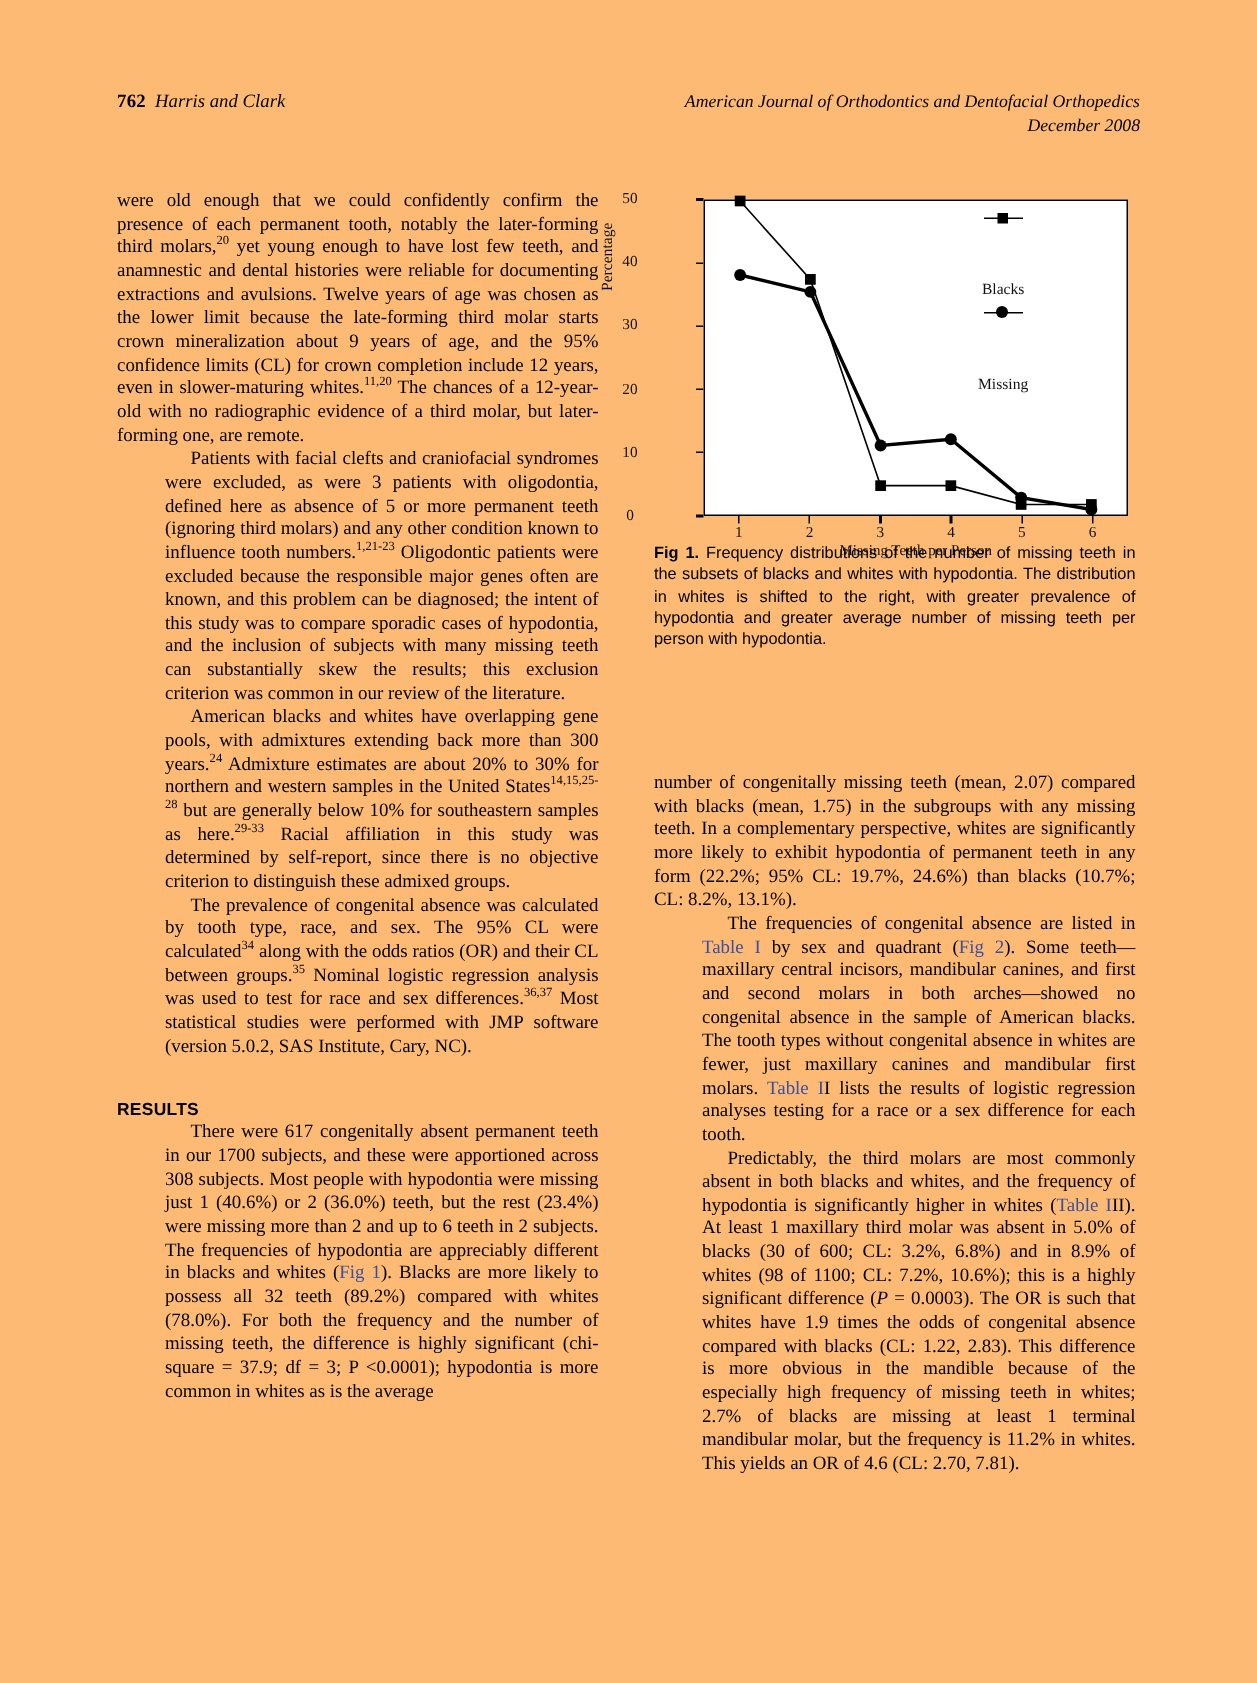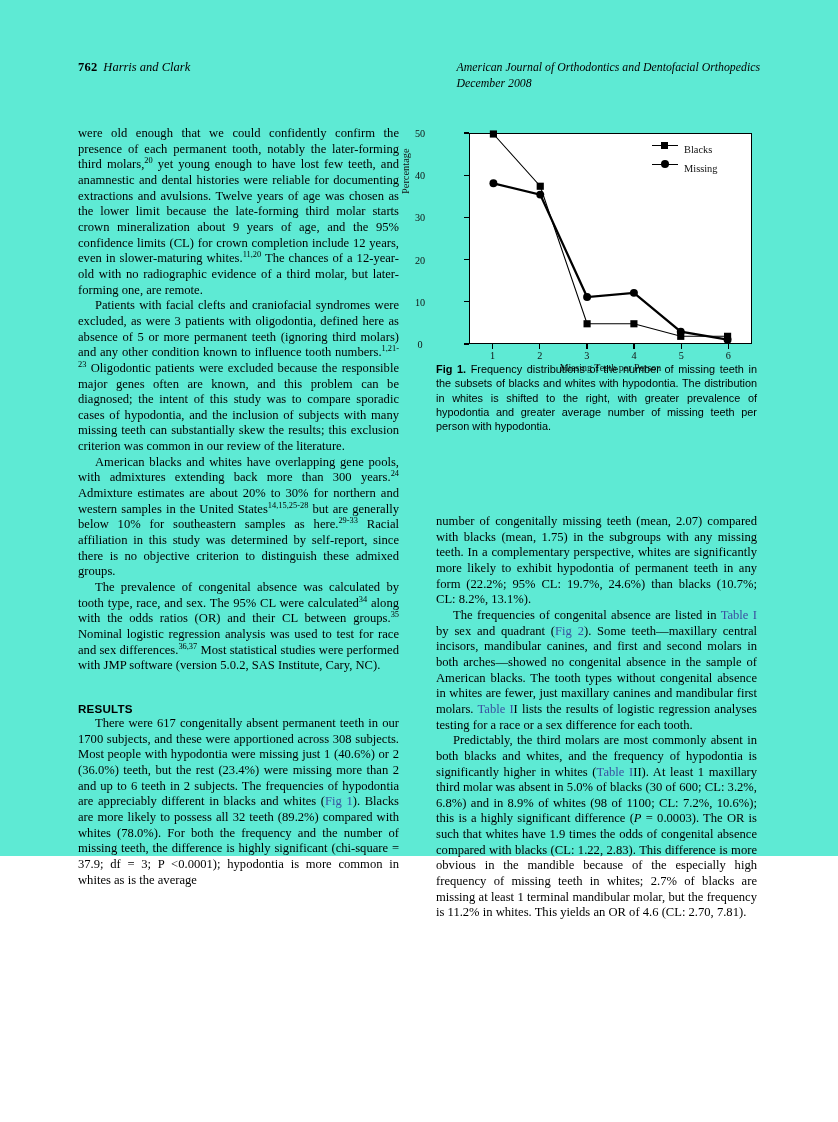--- a/index.html
+++ b/index.html
@@ -12,22 +12,22 @@
     height: 1122px;
     font-family: "Liberation Serif", serif;
     color: #000000;
     position: relative;
     overflow: hidden;
   }
   .page {
     position: absolute;
     left: 0; top: 0;
     width: 838px;
-    height: 856px;
-    background: #5eead4;
+    height: 1122px;
+    background: #fdba74;
   }
 
   
   .running-head {
     position: absolute;
     left: 78px;
     top: 60px;
     width: 682px;
     height: 42px;
   }
@@ -45,21 +45,21 @@
     letter-spacing: 0.2px;
   }
   .rh-authors {
     font-style: italic;
     margin-left: 6px;
   }
   .rh-right {
     position: absolute;
     right: 0;
     top: 0;
-    text-align: left;
+    text-align: right;
     font-style: italic;
     font-size: 11.8px;
     line-height: 15.5px;
   }
   .rh-right div { white-space: nowrap; }
 
   
   .col {
     position: absolute;
     top: 126px;
@@ -68,21 +68,21 @@
   .col-left { left: 78px; }
 
   p.body-par {
     margin: 0;
     font-size: 12.6px;
     line-height: 15.65px;
     text-align: justify;
     text-justify: inter-word;
     hyphens: none;
   }
-  p.body-par.indent { text-indent: 17px; }
+  p.body-par.indent { text-indent: 17px; margin-left: 32px; }
 
   sup {
     font-size: 8.4px;
     vertical-align: super;
     line-height: 0;
   }
   .ital { font-style: italic; }
   .xref { color: #3b4fa0; }
 
   h2.section-head {
@@ -168,23 +168,24 @@
   }
   .legend {
     position: absolute;
     left: 216px;
     top: 14px;
     font-size: 10.4px;
     line-height: 19px;
   }
   .legend-row {
     display: flex;
-    align-items: flex-start;
-    gap: 6px;
+    align-items: center;
+    gap: 18px;
     white-space: nowrap;
+    flex-direction: column;
   }
   .legend-swatch {
     position: relative;
     width: 26px;
     height: 10px;
     flex: 0 0 26px;
   }
   .legend-swatch .lline {
     position: absolute;
     left: 0; top: 4.5px;

